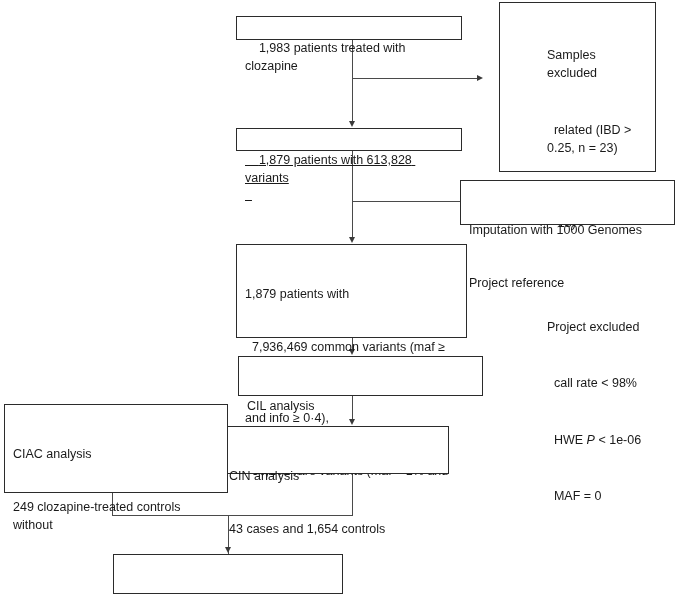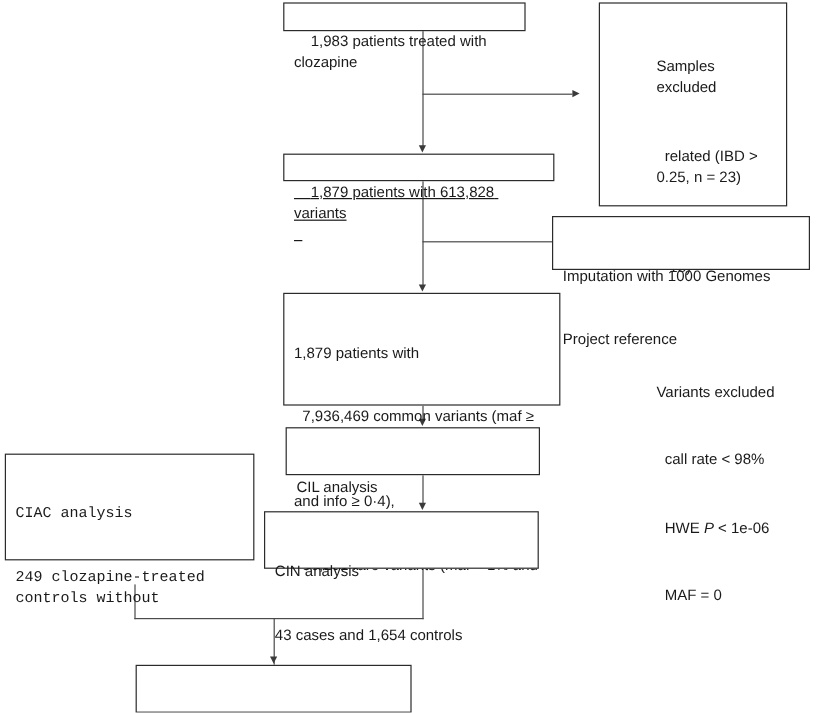--- a/index.html
+++ b/index.html
@@ -77,30 +77,30 @@
 
   <div class="line vline" style="left:352px; top:466px; height:50px;"></div>
 
   <div class="line vline" style="left:112px; top:487px; height:29px;"></div>
 
   <div class="line hline" style="left:112px; top:515px; width:241px;"></div>
 
   <div class="line vline" style="left:228px; top:515px; height:39px;"></div>
   <div class="arrow arrow-down" style="left:224.5px; top:547px;"></div>
 
-  <div class="box" style="left:236px; top:2px; width:202px; height:24px;">
+  <div class="box" style="left:236px; top:16px; width:226px; height:24px;">
     <span>1,983 patients treated with clozapine</span>
   </div>
 
   <div class="box" style="left:499px; top:2px; width:157px; height:170px; line-height:1.50;padding-left:47px;">
     <div>Samples excluded</div>
     <div>  related (IBD &gt; 0.25, n = 23)</div>
     <div>  PCA outliers  (n = 18)</div>
     <div style="height:10px;"></div>
-    <div>Variants excluded</div>
+    <div>Project excluded</div>
     <div>  call rate &lt; 98%</div>
     <div><span>  HWE </span><span class="ital">P</span><span> &lt; 1e-06</span></div>
     <div>  MAF = 0</div>
   </div>
 
   <div class="box" style="left:236px; top:128px; width:226px; height:23px;text-decoration:underline;">
     <span>1,879 patients with 613,828 variants</span>
   </div>
 
   <div class="box" style="left:460px; top:180px; width:215px; height:45px;">
@@ -108,31 +108,31 @@
     <div>Project reference</div>
   </div>
 
   <div class="box" style="left:236px; top:244px; width:231px; height:94px;">
     <div>1,879 patients with</div>
     <div>  7,936,469 common variants (maf ≥ 1%</div>
     <div>and info ≥ 0·4),</div>
     <div>  30,101 rare variants (maf &lt; 1% and</div>
   </div>
 
-  <div class="box" style="left:238px; top:356px; width:212px; height:40px;">
+  <div class="box" style="left:238px; top:356px; width:245px; height:40px;">
     <div>CIL analysis</div>
     <div>225 cases and 1,654 controls</div>
   </div>
 
   <div class="box" style="left:220px; top:426px; width:229px; height:48px;">
     <div>CIN analysis</div>
     <div>43 cases and 1,654 controls</div>
   </div>
 
-  <div class="box" style="left:4px; top:378px; width:208px; height:89px;font-family:Liberation Mono, monospace;">
+  <div class="box" style="left:4px; top:404px; width:224px; height:89px;">
     <div>CIAC analysis</div>
     <div>249 clozapine-treated controls without</div>
     
     
   </div>
 
   <div class="box" style="left:113px; top:554px; width:230px; height:40px;">
     
     
   </div>

